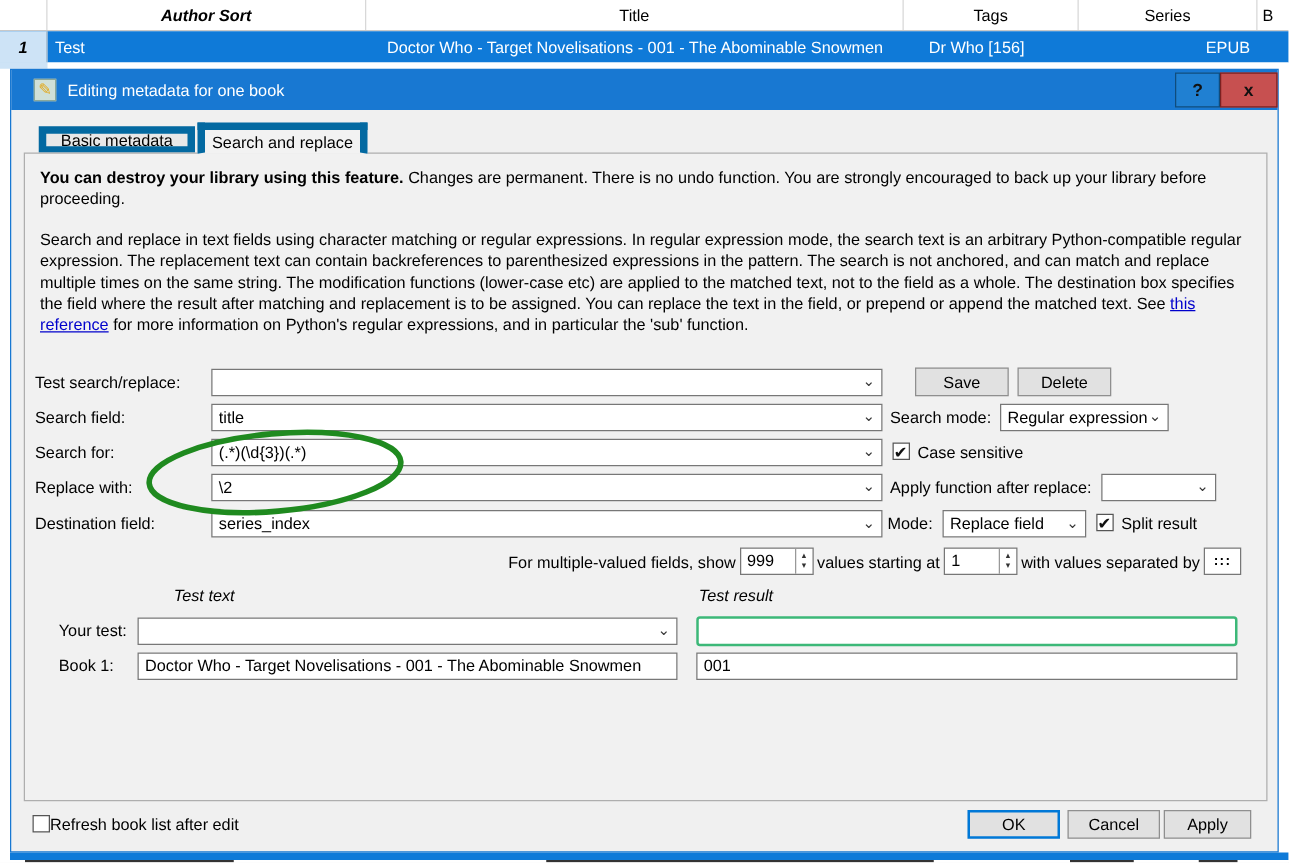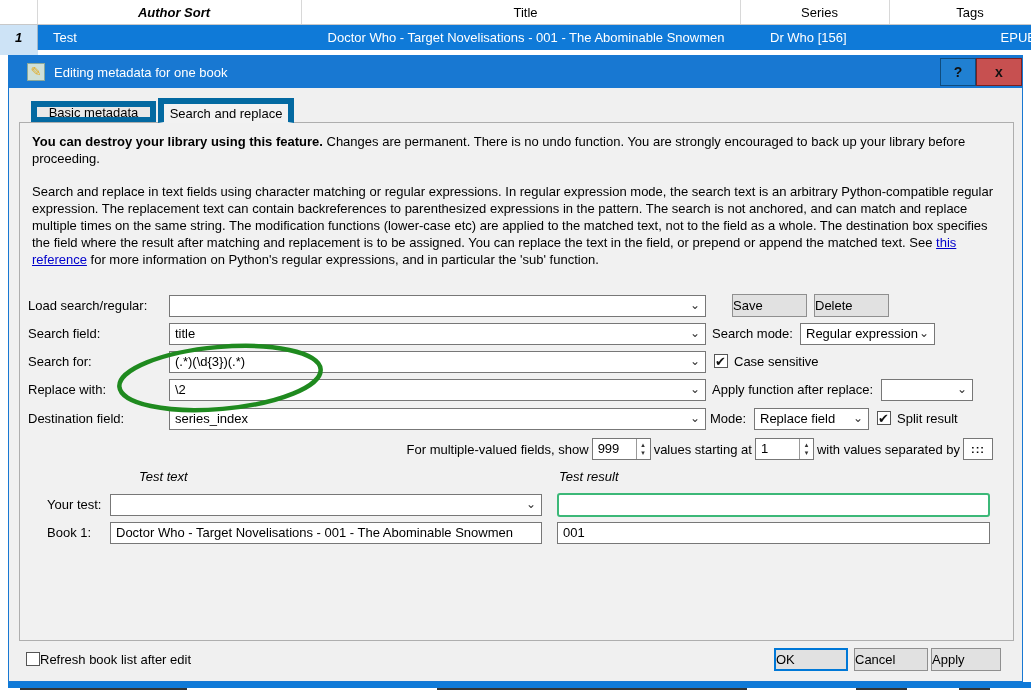--- a/index.html
+++ b/index.html
@@ -1,21 +1,21 @@
 <!DOCTYPE html>
 <html><head>
 <meta charset="utf-8">
 <style>
   * { margin:0; padding:0; box-sizing:border-box; }
   html,body { background:#fff; }
   body { font-family:"Liberation Sans","DejaVu Sans",sans-serif; font-size:13px; color:#000; }
   #screen { position:relative; width:1031px; height:690px; overflow:hidden; background:#fff; }
 
   
-  .tbl-row { display:grid; grid-template-columns:38px 255px 430px 140px 143px 25px; width:1031px;gap:9px; }
+  .tbl-row { display:grid; grid-template-columns:38px 255px 430px 140px 143px 25px; width:1031px; }
   .tbl-head { height:25px; background:#fff; border-bottom:1px solid #c8c8c8; }
   .tbl-head .cell { border-right:1px solid #d8d8d8; display:flex; align-items:center; justify-content:center; overflow:hidden; white-space:nowrap; }
   .tbl-head .cell.last { justify-content:flex-start; padding-left:4px; border-right:none; }
   .sorted { font-weight:bold; font-style:italic; }
   .book-row { height:25px; background:#0f7ad8; color:#fff; }
   .book-row .cell { display:flex; align-items:center; overflow:hidden; white-space:nowrap; }
   .rownum { background:#cde3f6; color:#000; font-weight:bold; font-style:italic; justify-content:center; border-right:1px solid #9fb6c9; }
   .c-author { padding-left:6px; }
   .c-title { justify-content:center; }
   .c-series { padding-left:20px; }
@@ -39,21 +39,21 @@
 
   .panel { position:absolute; left:10px; top:66px; width:995px; height:519px; border:1px solid #aeaeae; background:#f1f1f1; z-index:2; }
   .panel .text { padding:10px 14px 0 12px; line-height:17px; }
   .panel .text p { margin-bottom:16px; }
   a.ref { color:#0000cc; text-decoration:underline; cursor:pointer; }
 
   .flabel { position:absolute; left:8px; height:22px; line-height:22px; white-space:nowrap; }
   .combo, .textbox { position:absolute; height:22px; background:#fff; border:1px solid #777; line-height:20px; padding-left:5px; white-space:nowrap; overflow:hidden; }
   .combo .chev { position:absolute; right:5px; top:0; color:#333; font-size:12px; line-height:18px; }
   .std-combo { left:149px; width:537px; }
-  .pushbtn { position:absolute; height:23px; background:#e1e1e1; border:1px solid #8f8f8f; line-height:21px; cursor:default; }
+  .pushbtn { position:absolute; height:23px; background:#e1e1e1; border:1px solid #8f8f8f; text-align:center; line-height:21px; cursor:default; }
   .rlabel { position:absolute; height:22px; line-height:22px; white-space:nowrap; }
 
   .checkbox { display:inline-block; width:14px; height:14px; background:#fff; border:1px solid #555; vertical-align:-2px; position:relative; }
   .checkbox .mark { position:absolute; left:0px; top:-4px; font-size:13px; color:#111; }
   .cb-wrap { position:absolute; height:22px; line-height:22px; white-space:nowrap; }
   .cb-wrap .cb-label { margin-left:6px; }
 
   .multi-row { position:absolute; right:20px; top:314px; height:24px; display:flex; align-items:center; gap:3px; white-space:nowrap; }
   .spin { position:relative; width:59px; height:22px; background:#fff; border:1px solid #777; line-height:20px; padding-left:5px; }
   .spin .arrows { position:absolute; right:0; top:0; width:14px; height:20px; border-left:1px solid #999; display:flex; flex-direction:column; align-items:center; justify-content:center; font-size:7px; line-height:8px; color:#333; }
@@ -72,22 +72,22 @@
 </style>
 </head>
 <body>
 
 <div id="screen">
 
   <div class="tbl-row tbl-head">
     <div class="cell"></div>
     <div class="cell sorted">Author Sort</div>
     <div class="cell">Title</div>
+    <div class="cell">Tags</div>
     <div class="cell">Series</div>
-    <div class="cell">Tags</div>
     <div class="cell last">B</div>
   </div>
   <div class="tbl-row book-row">
     <div class="cell rownum">1</div>
     <div class="cell c-author">Test</div>
     <div class="cell c-title">Doctor Who - Target Novelisations - 001 - The Abominable Snowmen</div>
     <div class="cell c-series">Dr Who [156]</div>
     <div class="cell c-tags">EPUB</div>
     <div class="cell"></div>
   </div>
@@ -106,21 +106,21 @@
 
     <div class="tab inactive">Basic metadata</div>
     <div class="tab active">Search and replace</div>
 
     <div class="panel">
       <div class="text">
         <p><b>You can destroy your library using this feature.</b><span> Changes are permanent. There is no undo function. You are strongly encouraged to back up your library before proceeding.</span></p>
         <p><span>Search and replace in text fields using character matching or regular expressions. In regular expression mode, the search text is an arbitrary Python-compatible regular expression. The replacement text can contain backreferences to parenthesized expressions in the pattern. The search is not anchored, and can match and replace multiple times on the same string. The modification functions (lower-case etc) are applied to the matched text, not to the field as a whole. The destination box specifies the field where the result after matching and replacement is to be assigned. You can replace the text in the field, or prepend or append the matched text. See </span><a class="ref">this reference</a><span> for more information on Python's regular expressions, and in particular the 'sub' function.</span></p>
       </div>
 
-      <div class="flabel" style="top:172px">Load search/regular:</div>
+      <div class="flabel" style="top:172px">Test search/replace:</div>
       <div class="combo std-combo" style="top:172px"><span></span><span class="chev">⌄</span></div>
       <div class="pushbtn" style="left:712px; top:171px; width:75px">Save</div>
       <div class="pushbtn" style="left:794px; top:171px; width:75px">Delete</div>
 
       <div class="flabel" style="top:200px">Search field:</div>
       <div class="combo std-combo" style="top:200px"><span>title</span><span class="chev">⌄</span></div>
       <div class="rlabel" style="left:692px; top:200px">Search mode:</div>
       <div class="combo" style="left:780px; top:200px; width:135px"><span>Regular expression</span><span class="chev">⌄</span></div>
 
       <div class="flabel" style="top:228px">Search for:</div>

